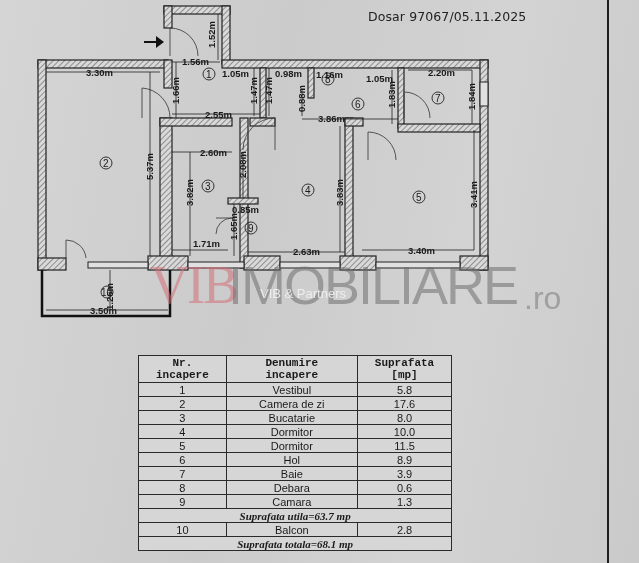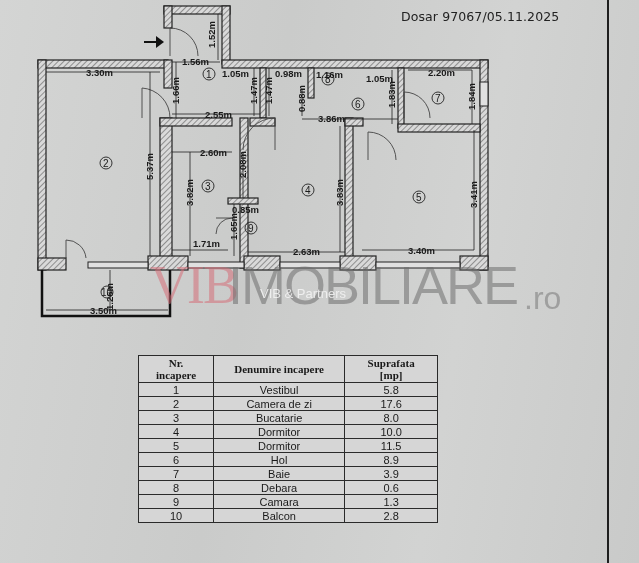--- a/index.html
+++ b/index.html
@@ -3,34 +3,34 @@
 <meta charset="utf-8">
 <style>
   html, body { margin:0; padding:0; }
   body {
     width:639px; height:563px; overflow:hidden; position:relative;
     background:#cfd0cf;
     background-image: linear-gradient(100deg, #d4d5d4 0%, #cacbca 40%, #d2d3d2 70%, #c9cac9 100%);
     font-family:"Liberation Sans", sans-serif; color:#1a1a1a;
   }
   .page-edge { position:absolute; left:607px; top:0; width:2px; height:563px; background:#1e1e1e; }
-  .dosar { position:absolute; left:368px; top:9px; font-family:"DejaVu Sans", sans-serif; font-size:12.5px; color:#222; letter-spacing:0.1px;margin-left:33px; }
+  .dosar { position:absolute; left:368px; top:9px; font-family:"DejaVu Sans", sans-serif; font-size:12.5px; color:#222; letter-spacing:0.1px; }
   svg.plan { position:absolute; left:0; top:0; }
   .dim { font-family:"Liberation Sans", sans-serif; font-size:9.5px; fill:#1a1a1a; font-weight:bold; }
   .num { font-family:"Liberation Sans", sans-serif; font-size:10px; fill:#1a1a1a; }
   .wm-vib { position:absolute; left:150px; top:254px; font-family:Liberation Serif, serif; font-size:54px; color:rgba(214,110,120,0.55); letter-spacing:-2px; }
   .wm-imob { position:absolute; left:228px; top:254px; font-family:"Liberation Sans", sans-serif; font-size:54px; color:rgba(110,110,110,0.55); letter-spacing:-2px; }
   .wm-ro { position:absolute; left:524px; top:280px; font-family:"Liberation Sans", sans-serif; font-size:32px; color:rgba(120,120,120,0.55); }
   .wm-partners { position:absolute; left:260px; top:266px; font-family:"Liberation Sans", sans-serif; font-size:13px; color:rgba(245,245,245,0.85);margin-top:20px; }
   table.rooms {
     position:absolute; left:138px; top:355px; border-collapse:collapse;
     background:#d6d6d6; font-size:11px;
   }
   table.rooms td, table.rooms th { border:1.5px solid #2a2a2a; padding:0 4px; height:13px; text-align:center; }
-  table.rooms th { font-family:Liberation Serif, serif; font-weight:bold; font-size:11px; line-height:12px; padding:1px 17px; }
+  table.rooms th { font-family:Liberation Mono, monospace; font-weight:bold; font-size:11px; line-height:12px; padding:1px 17px; }
   table.rooms td.c1 { width:60px; }
   table.rooms td.c2 { width:122px; }
   table.rooms td.c3 { width:84px;margin-top:24px; }
   table.rooms td.tot { font-family:"Liberation Serif", serif; font-style:italic; font-weight:bold; font-size:11px; }
   table.rooms td.data { font-family:"Liberation Serif", serif; font-weight:bold; font-size:11px; height:16px; }
 </style>
 </head>
 <body>
 
 <div class="page-edge"></div>
@@ -240,18 +240,24 @@
         <td class="c1">8</td>
         <td class="c2">Debara</td>
         <td class="c3">0.6</td>
       </tr>
   <tr>
         <td class="c1">9</td>
         <td class="c2">Camara</td>
         <td class="c3">1.3</td>
       </tr>
   <tr>
+        <td colspan="3" class="tot">Suprafata utila=63.7 mp</td>
+      </tr>
+  <tr>
         <td class="c1">10</td>
         <td class="c2">Balcon</td>
         <td class="c3">2.8</td>
       </tr>
+  <tr>
+        <td colspan="3" class="tot">Suprafata totala=68.1 mp</td>
+      </tr>
 </tbody>
   </table>
 
 </body></html>

